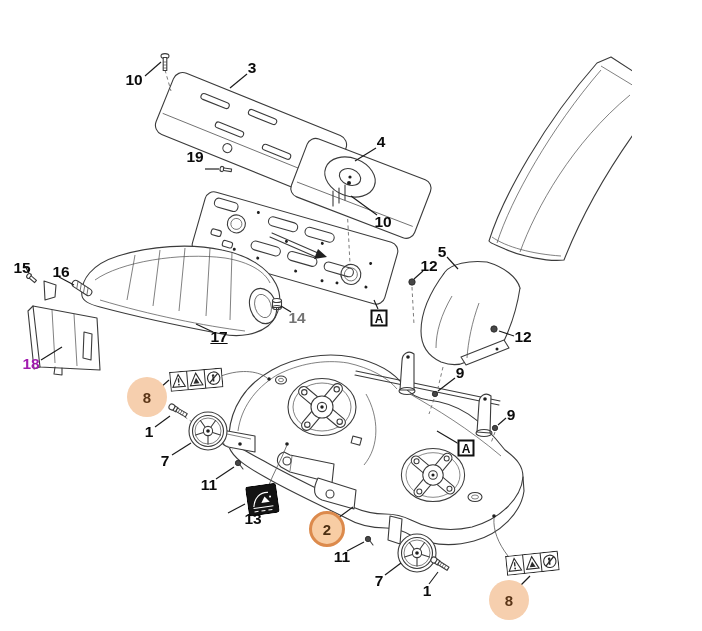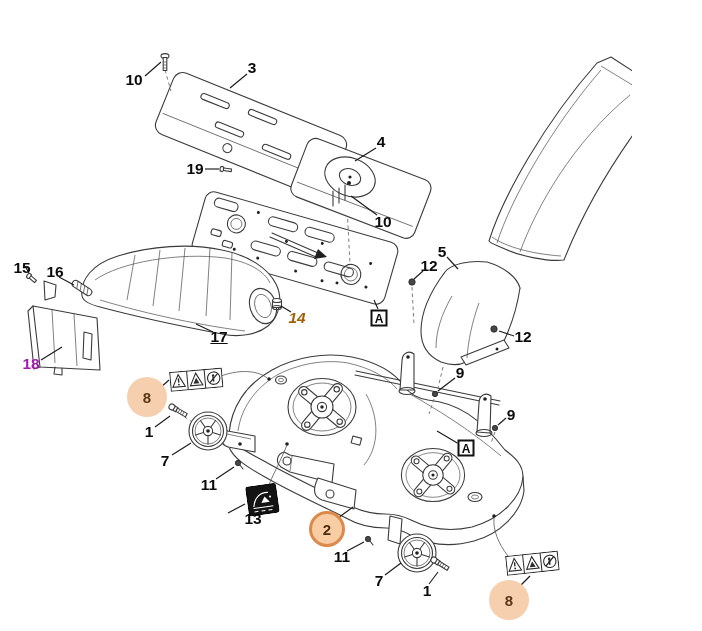--- a/index.html
+++ b/index.html
@@ -338,29 +338,29 @@
     <g id="sticker-layer">
         <use href="#sym-warning-label" width="53" height="20" transform="translate(169 372) rotate(-5)"></use>
         <use href="#sym-warning-label" width="53" height="20" transform="translate(505 556) rotate(-6)"></use>
         <use href="#sym-blade-label" width="31" height="30" transform="translate(245 487) rotate(-8)"></use>
       </g>
   </svg>
 
   <div id="callout-layer">
       <div class="callout plain" style="left: 134px; top: 80px; color: rgb(11, 11, 11);">10</div>
       <div class="callout plain" style="left: 252px; top: 68px; color: rgb(11, 11, 11);">3</div>
-      <div class="callout plain" style="left: 195px; top: 169px; color: rgb(11, 11, 11);">19</div>
+      <div class="callout plain" style="left: 195px; top: 157px; color: rgb(11, 11, 11);">19</div>
       <div class="callout plain" style="left: 381px; top: 142px; color: rgb(11, 11, 11);">4</div>
       <div class="callout plain" style="left: 383px; top: 222px; color: rgb(11, 11, 11);">10</div>
       <div class="callout plain" style="left: 660px; top: 164px; color: rgb(11, 11, 11);">6</div>
       <div class="callout plain" style="left: 22px; top: 268px; color: rgb(11, 11, 11);">15</div>
-      <div class="callout plain" style="left: 55px; top: 272px; color: rgb(11, 11, 11);">16</div>
+      <div class="callout plain" style="left: 61px; top: 272px; color: rgb(11, 11, 11);">16</div>
       <div class="callout plain" style="left: 219px; top: 337px; color: rgb(11, 11, 11); text-decoration: underline;">17</div>
       <div class="callout plain" style="left: 31px; top: 364px; color: #a21caf;">18</div>
-      <div class="callout plain" style="left: 297px; top: 318px; color: #a16207; font-style: italic;">14</div>
+      <div class="callout plain" style="left: 297px; top: 318px; color: #737373;">14</div>
       <div class="callout boxed" style="left: 379px; top: 318px;">A</div>
       <div class="callout plain" style="left: 442px; top: 252px; color: rgb(11, 11, 11);">5</div>
       <div class="callout plain" style="left: 429px; top: 266px; color: rgb(11, 11, 11);">12</div>
       <div class="callout plain" style="left: 523px; top: 337px; color: rgb(11, 11, 11);">12</div>
       <div class="callout plain" style="left: 460px; top: 373px; color: rgb(11, 11, 11);">9</div>
       <div class="callout plain" style="left: 511px; top: 415px; color: rgb(11, 11, 11);">9</div>
       <div class="callout boxed" style="left: 466px; top: 448px;">A</div>
       <div class="callout hotspot" style="left: 147px; top: 397px; background: rgb(246, 207, 174); color: rgb(90, 53, 23);">8</div>
       <div class="callout plain" style="left: 149px; top: 432px; color: rgb(11, 11, 11);">1</div>
       <div class="callout plain" style="left: 165px; top: 461px; color: rgb(11, 11, 11);">7</div>

